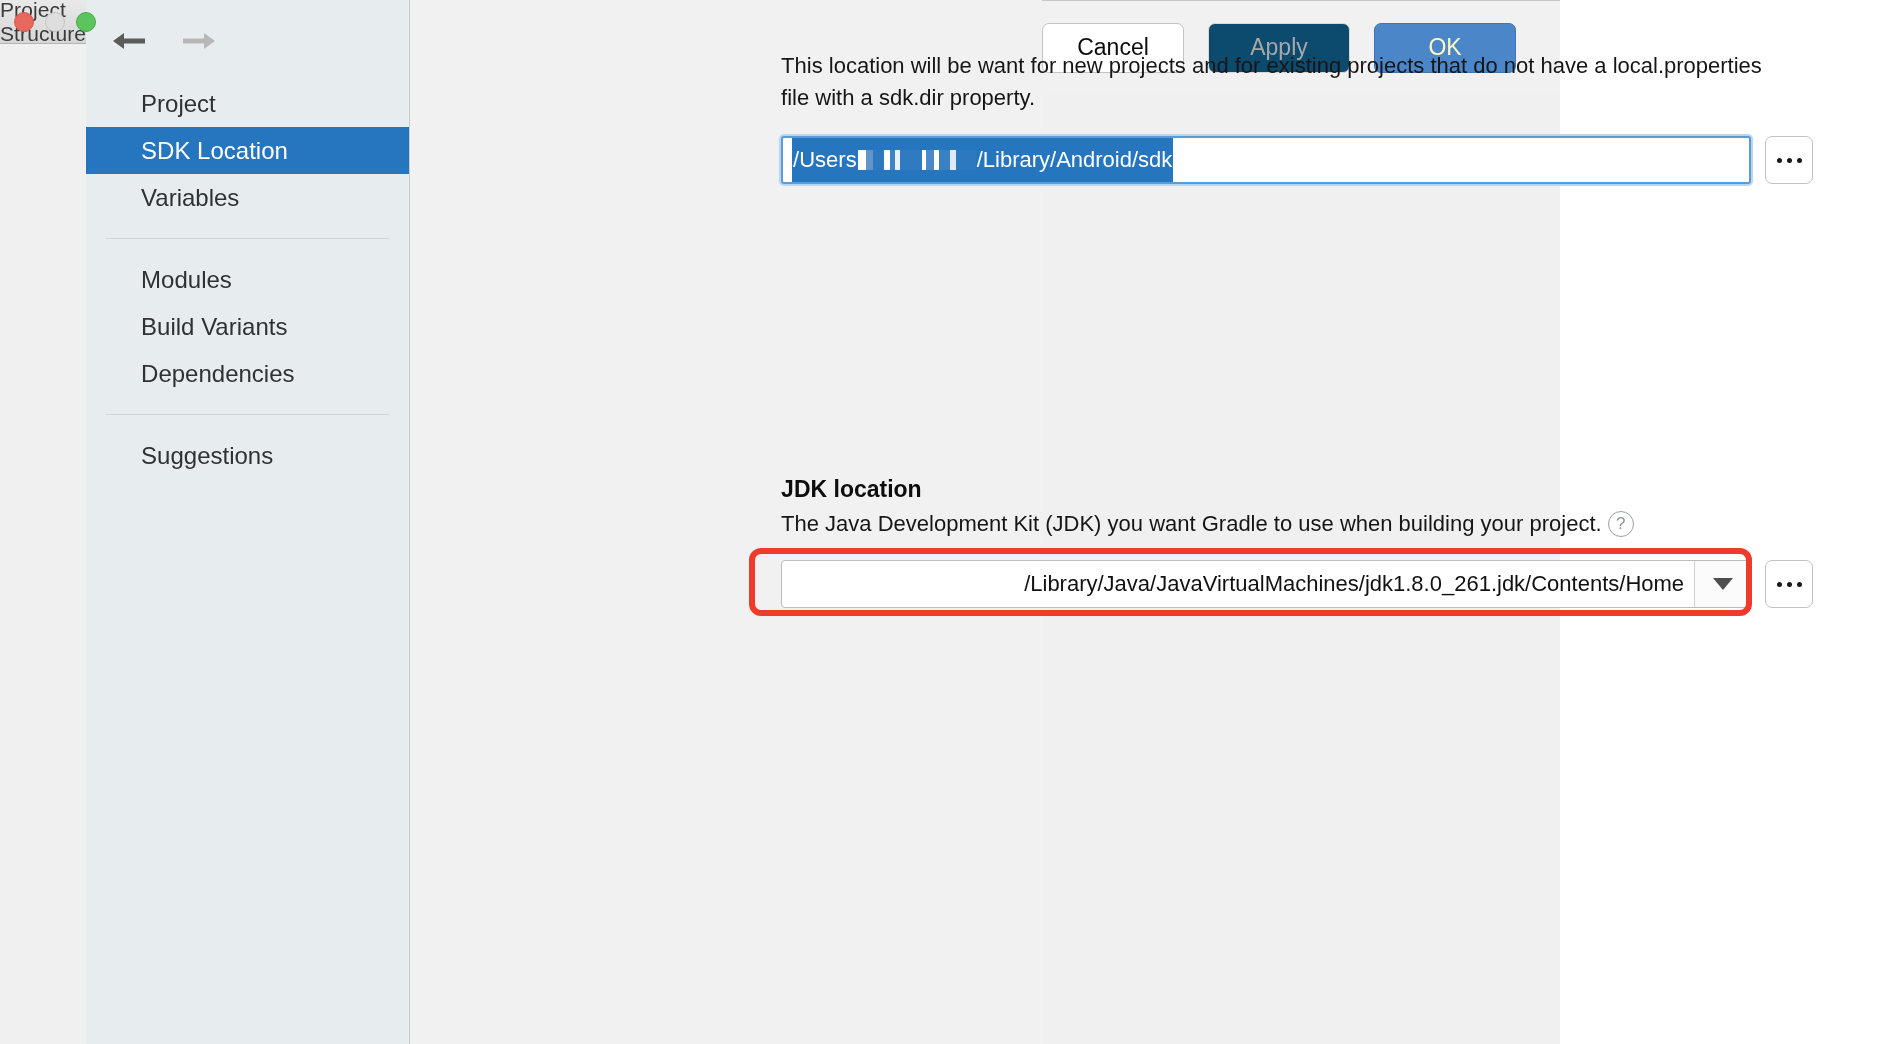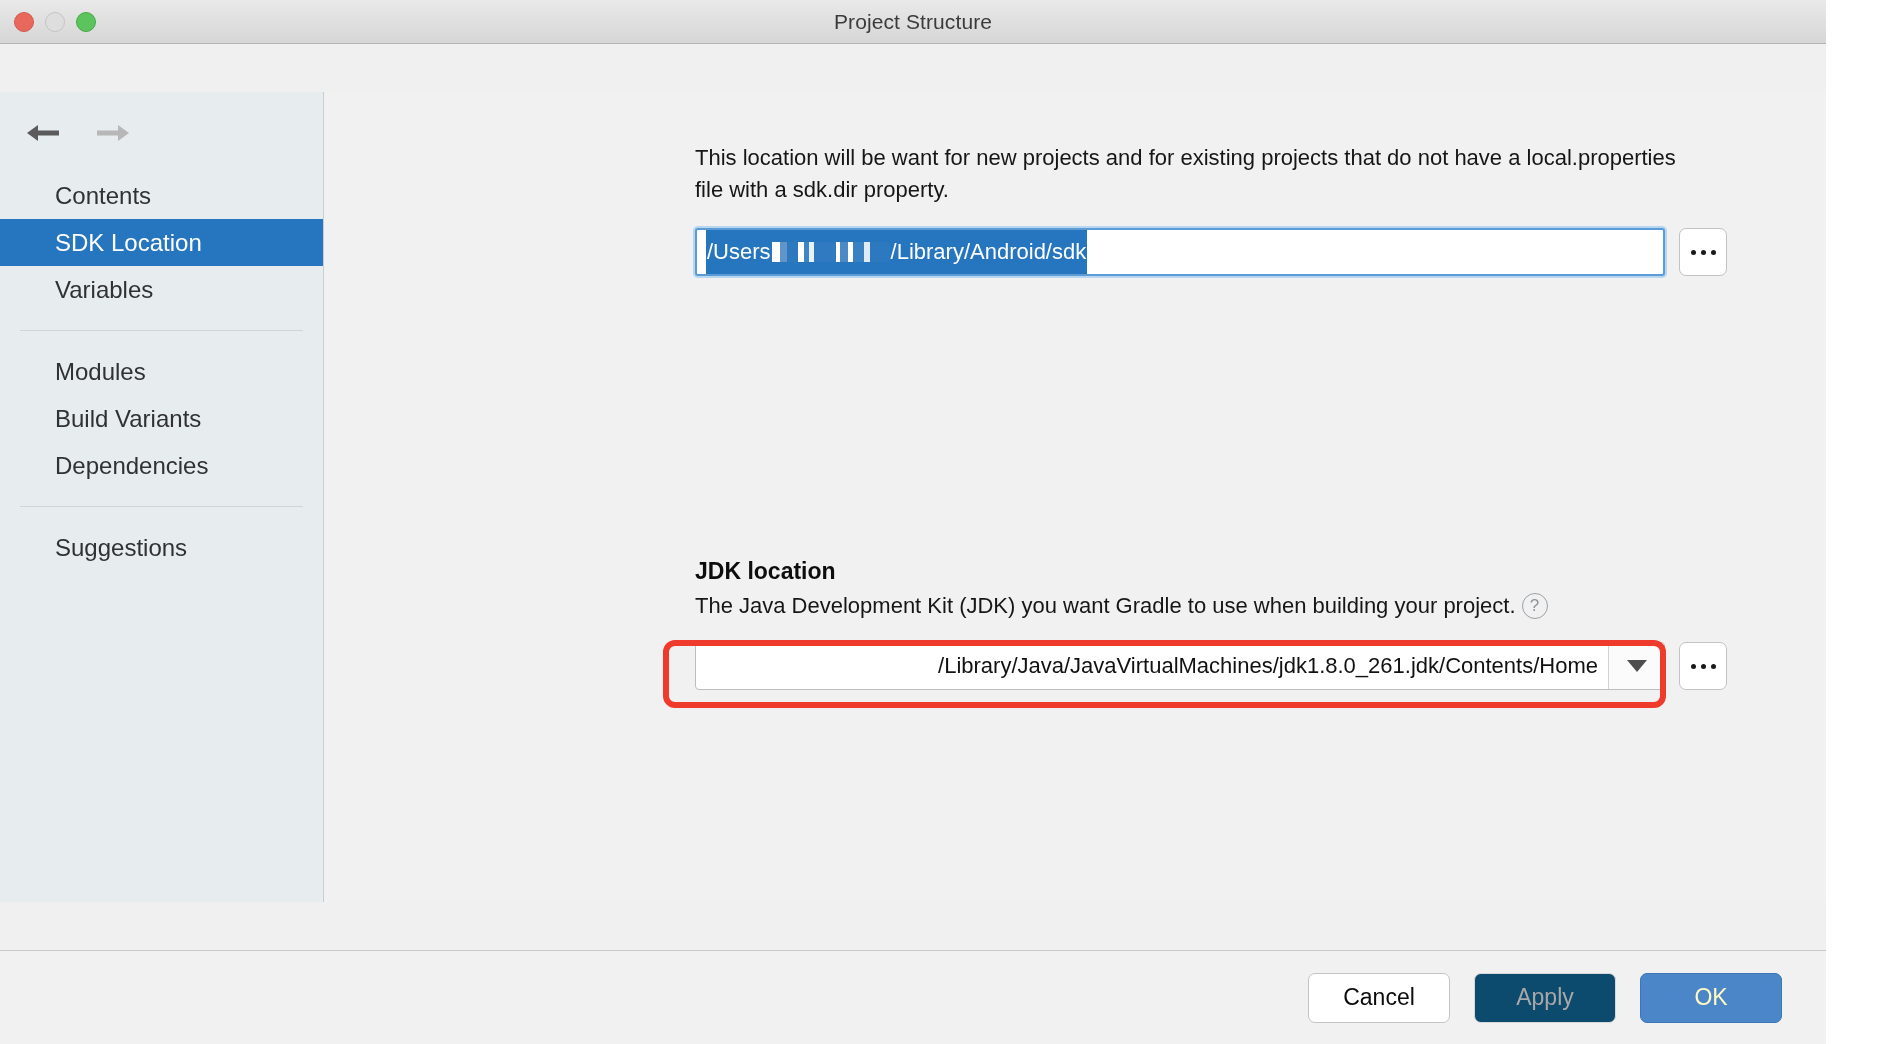--- a/index.html
+++ b/index.html
@@ -7,26 +7,24 @@
   html, body {
     width: 1900px;
     height: 1044px;
     overflow: hidden;
     font-family: "Liberation Sans", sans-serif;
     background: #ffffff;
   }
 
   #window {
     position: relative;
-    width: 1826px;
+    width: 1560px;
     height: 1044px;
     background: #f0f0f0;
     display: flex;
-    flex-direction: column;
-    gap: 48px;
   }
 
   
   .titlebar {
     position: relative;
     height: 44px;
     flex: 0 0 44px;
     background: linear-gradient(to bottom, #e9e9e9 0%, #d6d6d6 100%);
     border-bottom: 1px solid #b4b4b4;
     display: flex;
@@ -299,21 +297,21 @@
         </span>
         <span class="arrow-btn">
           <svg width="36" height="24" viewBox="0 0 36 24">
             <path d="M34 12 L23 4 L23 9.5 L2 9.5 L2 14.5 L23 14.5 L23 20 Z" fill="#b7b7b7"></path>
           </svg>
         </span>
       </div>
 
       <div class="nav-list">
         <div class="nav-item">
-          <span>Contents</span>
+          <span>Project</span>
         </div>
         <div class="nav-item selected">
           <span>SDK Location</span>
         </div>
         <div class="nav-item">
           <span>Variables</span>
         </div>
 
         <div class="nav-sep"></div>
 
@@ -350,21 +348,21 @@
           </div>
           <div class="ellipsis-btn">
             <i></i>
             <i></i>
             <i></i>
           </div>
         </div>
       </div>
 
 
-      <div class="section" style="top:466px;">
+      <div class="section" style="top:476px;">
         <div class="sec-title">JDK location</div>
         <div class="sec-desc desc-with-help">
           <span>The Java Development Kit (JDK) you want Gradle to use when building your project.</span>
           <span class="help-icon">?</span>
         </div>
 
         <div class="field-row" style="margin-top:20px;">
           <div class="combo">
             <div class="combo-value">/Library/Java/JavaVirtualMachines/jdk1.8.0_261.jdk/Contents/Home</div>
             <div class="combo-arrow">

